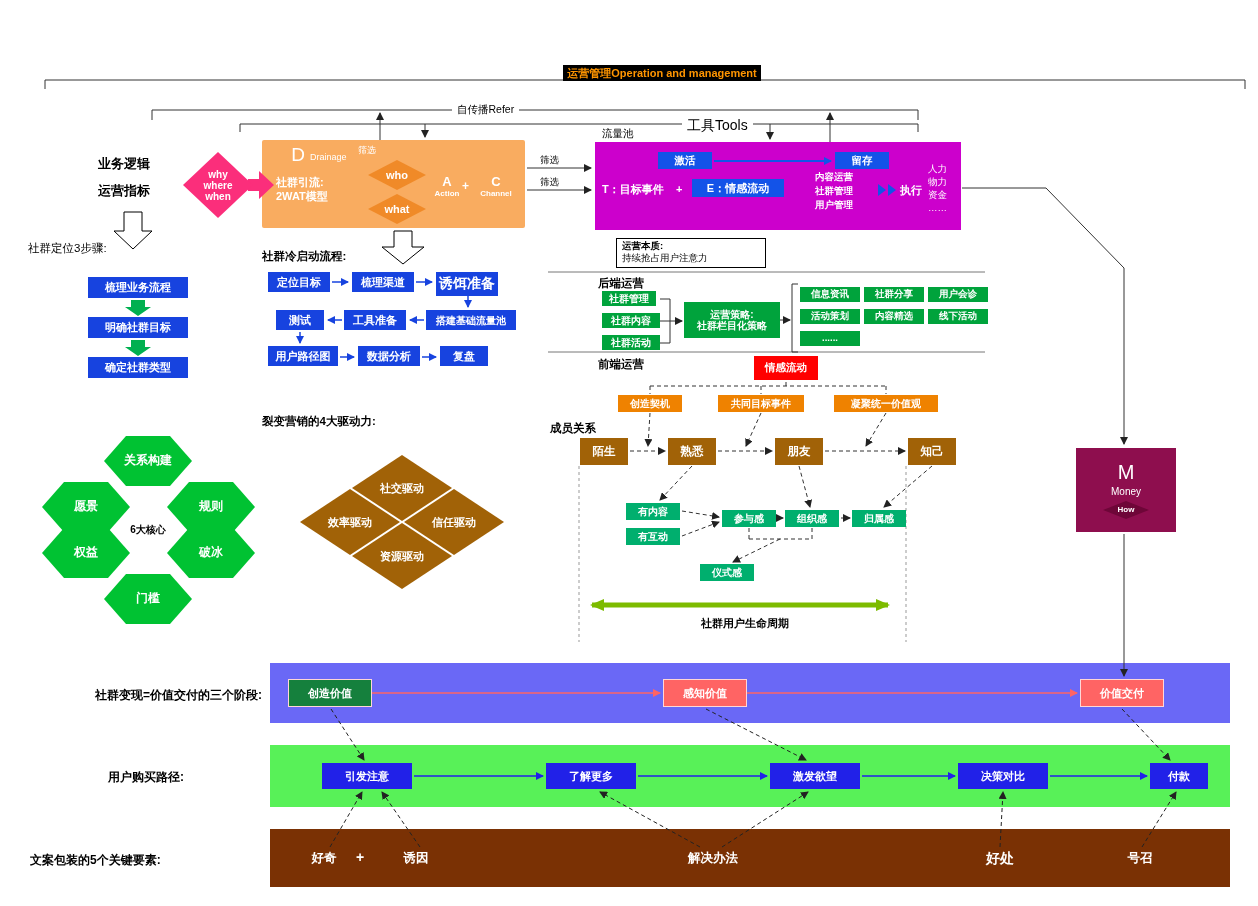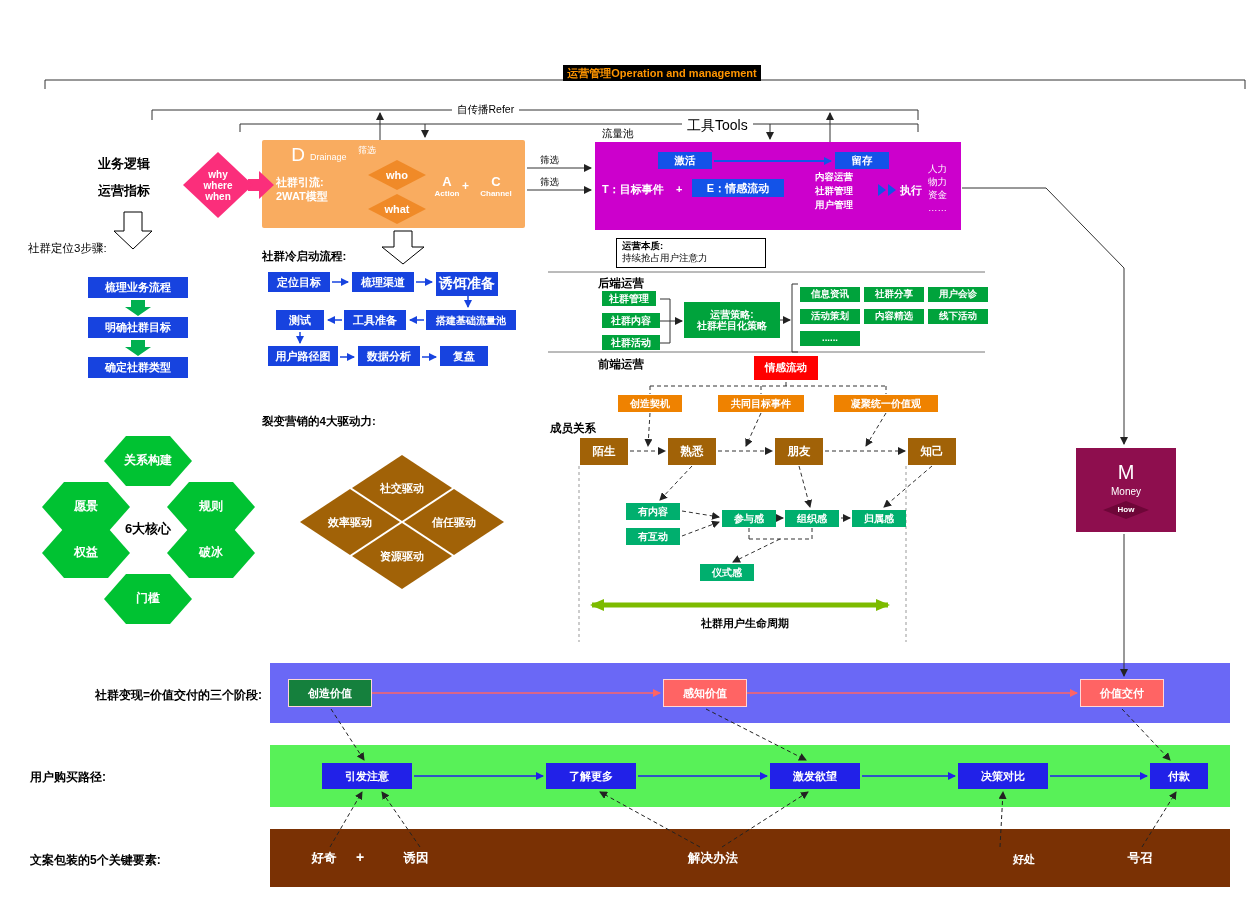--- a/index.html
+++ b/index.html
@@ -217,21 +217,21 @@
   <div class="node blue" style="left:268px;top:346px;width:70px;height:20px;font-size:11px">用户路径图</div>
   <div class="node blue" style="left:358px;top:346px;width:62px;height:20px;font-size:11px">数据分析</div>
   <div class="node blue" style="left:440px;top:346px;width:48px;height:20px;font-size:11px">复盘</div>
 
   <div class="node hex" style="left:104px;top:436px;width:88px;height:50px;font-size:12px">关系构建</div>
   <div class="node hex" style="left:42px;top:482px;width:88px;height:50px;font-size:12px">愿景</div>
   <div class="node hex" style="left:167px;top:482px;width:88px;height:50px;font-size:12px">规则</div>
   <div class="node hex" style="left:42px;top:528px;width:88px;height:50px;font-size:12px">权益</div>
   <div class="node hex" style="left:167px;top:528px;width:88px;height:50px;font-size:12px">破冰</div>
   <div class="node hex" style="left:104px;top:574px;width:88px;height:50px;font-size:12px">门槛</div>
-  <div class="node" style="left:108px;top:518px;width:80px;height:22px;color:#000;font-size:13px">6大核心</div>
+  <div class="node" style="left:108px;top:518px;width:80px;height:22px;color:#000;font-size:10px">6大核心</div>
 
   <div class="t b" style="left:262px;top:414px;font-size:11.5px">裂变营销的4大驱动力:</div>
   <div class="node dia cyan" style="left:352px;top:455px;width:100px;height:66px;font-size:11px">社交驱动</div>
   <div class="node dia cyan" style="left:300px;top:489px;width:100px;height:66px;font-size:11px">效率驱动</div>
   <div class="node dia cyan" style="left:404px;top:489px;width:100px;height:66px;font-size:11px">信任驱动</div>
   <div class="node dia cyan" style="left:352px;top:523px;width:100px;height:66px;font-size:11px">资源驱动</div>
 
   <div class="t b" style="left:598px;top:276px;font-size:11.5px">后端运营</div>
   <div class="node green" style="left:602px;top:291px;width:54px;height:15px;font-size:10px">社群管理</div>
   <div class="node green" style="left:602px;top:313px;width:58px;height:15px;font-size:10px">社群内容</div>
@@ -270,28 +270,28 @@
     <span style="font-size:20px;font-weight:400">M</span>
     <span style="font-size:10px;font-weight:400;margin-top:3px">Money</span>
     <span class="dia" style="display:flex;align-items:center;justify-content:center;width:46px;height:18px;background:#6E0638;font-size:8px;margin-top:4px">How</span>
   </div>
 
   <div class="t b" style="left:30px;top:687px;width:232px;text-align:right;font-size:12px">社群变现=价值交付的三个阶段:</div>
   <div class="node" style="left:288px;top:679px;width:84px;height:28px;background:#15803d;border:1px solid #ffd7d7;font-size:11px">创造价值</div>
   <div class="node" style="left:663px;top:679px;width:84px;height:28px;background:#FF6464;border:1px solid #ffd7d7;font-size:11px">感知价值</div>
   <div class="node" style="left:1080px;top:679px;width:84px;height:28px;background:#FF6464;border:1px solid #ffd7d7;font-size:11px">价值交付</div>
 
-  <div class="t b" style="left:30px;top:769px;width:232px;text-align:left;font-size:12px">用户购买路径:</div>
+  <div class="t b" style="left:30px;top:769px;width:232px;text-align:center;font-size:12px">用户购买路径:</div>
   <div class="node" style="left:322px;top:763px;width:90px;height:26px;background:#2121E8;font-size:11px">引发注意</div>
   <div class="node" style="left:546px;top:763px;width:90px;height:26px;background:#2121E8;font-size:11px">了解更多</div>
   <div class="node" style="left:770px;top:763px;width:90px;height:26px;background:#2121E8;font-size:11px">激发欲望</div>
   <div class="node" style="left:958px;top:763px;width:90px;height:26px;background:#2121E8;font-size:11px">决策对比</div>
   <div class="node" style="left:1150px;top:763px;width:58px;height:26px;background:#2121E8;font-size:11px">付款</div>
 
   <div class="t b" style="left:30px;top:852px;width:232px;text-align:left;font-size:12px">文案包装的5个关键要素:</div>
   <div class="node" style="left:304px;top:851px;width:40px;height:16px;font-size:12.5px">好奇</div>
   <div class="node" style="left:352px;top:850px;width:16px;height:16px;font-size:14px">+</div>
   <div class="node" style="left:396px;top:851px;width:40px;height:16px;font-size:12.5px">诱因</div>
   <div class="node" style="left:678px;top:851px;width:70px;height:16px;font-size:12.5px">解决办法</div>
-  <div class="node" style="left:1004px;top:851px;width:40px;height:16px;font-size:11px">好处</div>
+  <div class="node" style="left:980px;top:851px;width:40px;height:16px;font-size:14px">好处</div>
   <div class="node" style="left:1120px;top:851px;width:40px;height:16px;font-size:12.5px">号召</div>
 
 </div>
 
 </body></html>

